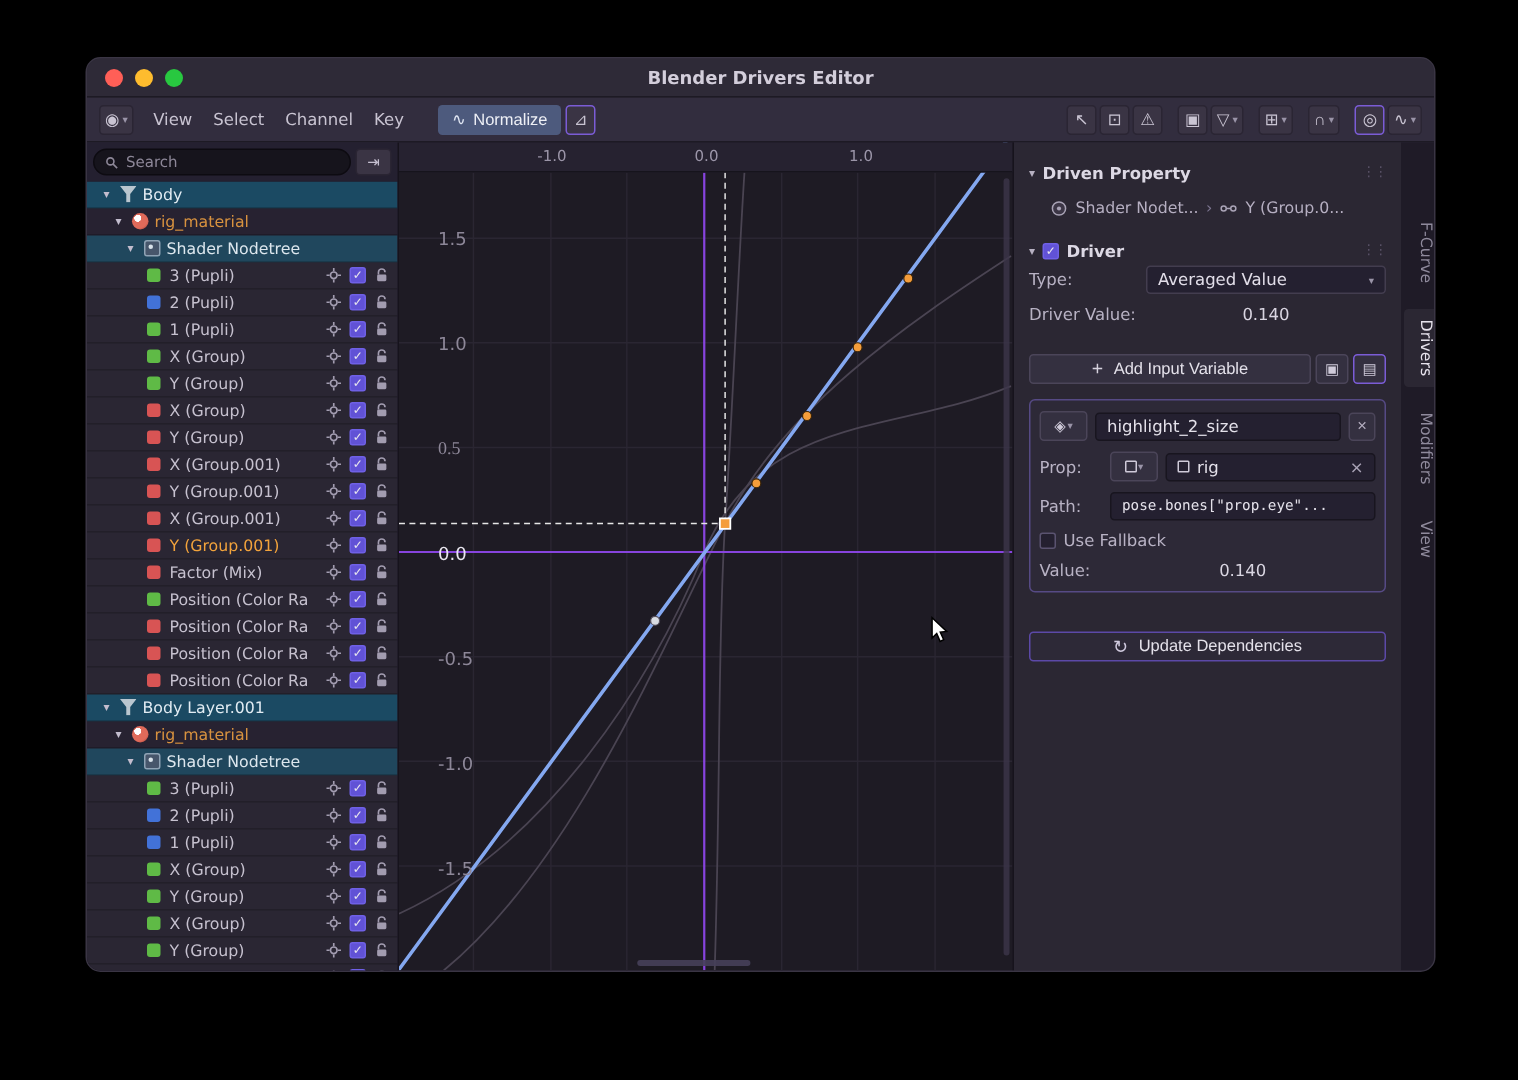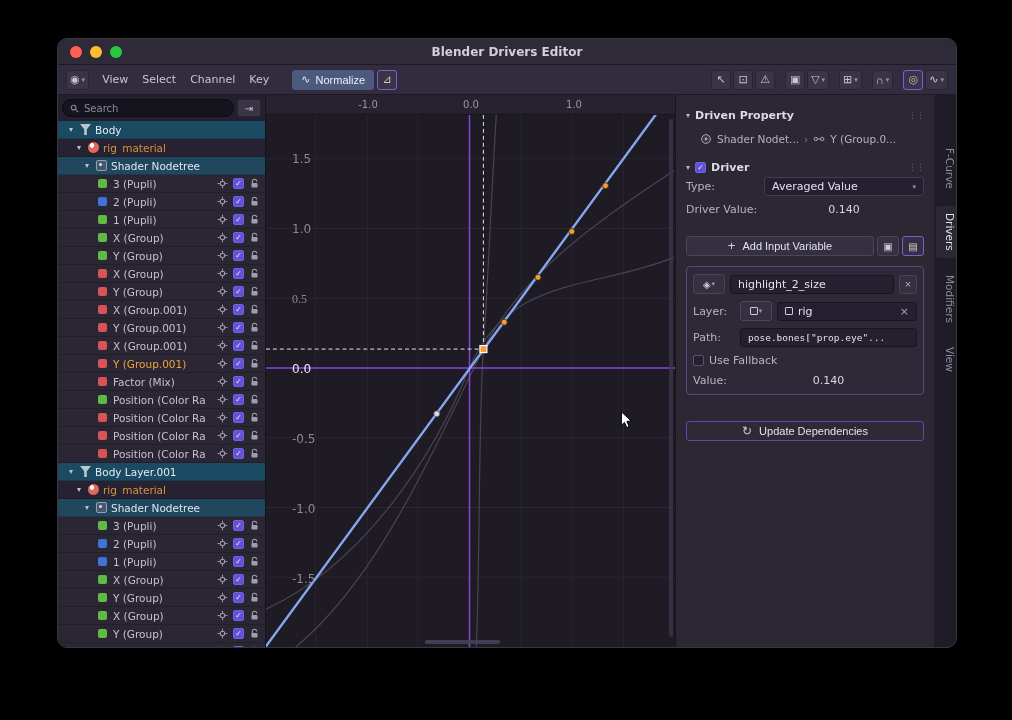--- a/index.html
+++ b/index.html
@@ -797,21 +797,21 @@
             <button class="sq dd">
               <span>◈</span>
               <span class="chev" style="font-size:7px;color:#9a94a8">▾</span>
             </button>
             <div class="field">
               <span>highlight_2_size</span>
             </div>
             <button class="xbtn">×</button>
           </div>
           <div class="vrow">
-            <label>Layer:</label>
+            <label>Prop:</label>
             <button class="sq dd">
               <span class="boxic"></span>
               <span class="chev" style="font-size:7px;color:#9a94a8">▾</span>
             </button>
             <div class="field">
               <span class="boxic"></span>
               <span>rig</span>
               <span class="x2">×</span>
             </div>
           </div>

